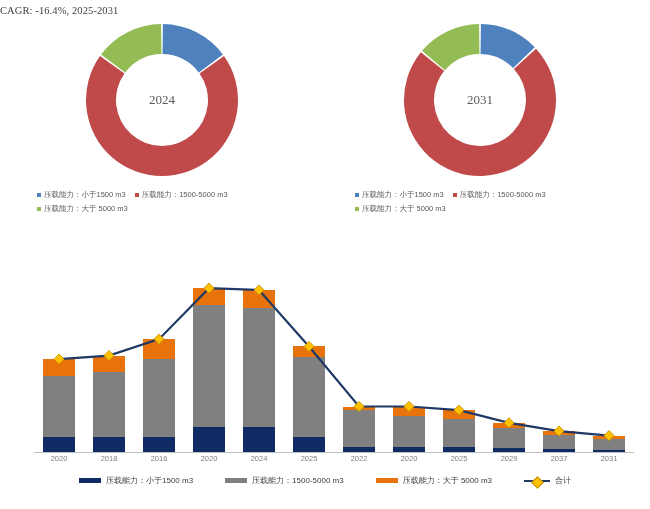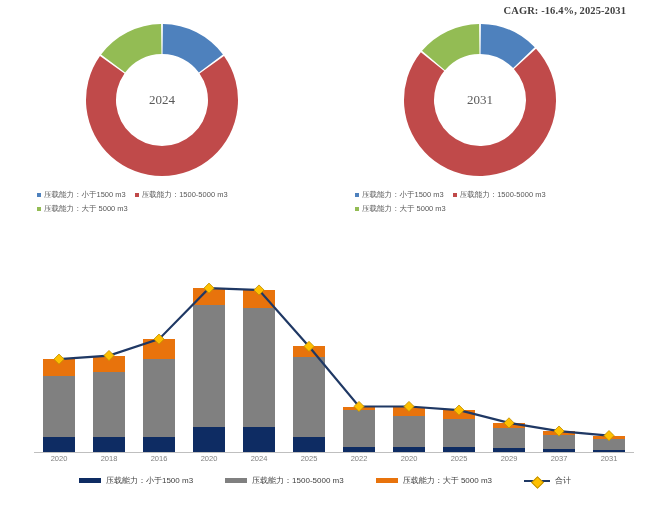--- a/index.html
+++ b/index.html
@@ -6,22 +6,22 @@
   body{
     width:650px;height:509px;
     background:#ffffff;
     font-family:"Liberation Serif", serif;
     color:#404040;
     overflow:hidden;
     position:relative;
   }
   .chart-title{
     position:absolute;top:5px;left:0;width:626px;
-    text-align:right;
-    font-size:10.5px;font-weight:bold;color:#404040;
+    text-align:left;
+    font-size:10.5px;font-weight:normal;color:#404040;
     letter-spacing:.1px;
   }
   
   .donut-block{position:absolute;top:22px;width:300px;height:195px;}
   .donut-block.left{left:12px;}
   .donut-block.right{left:330px;}
   .donut-wrap{position:relative;width:156px;height:156px;margin:0 auto;}
   .donut-wrap svg{display:block;}
   .donut-center{
     position:absolute;left:0;top:0;width:156px;height:156px;

